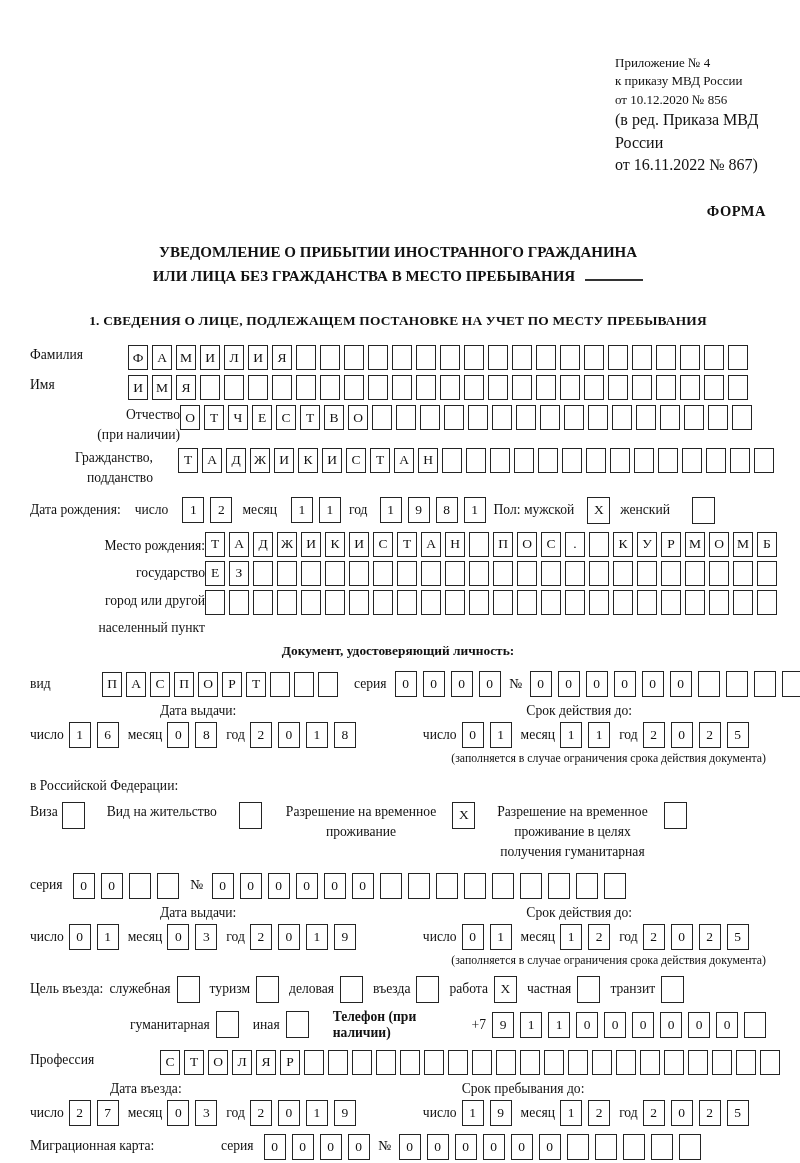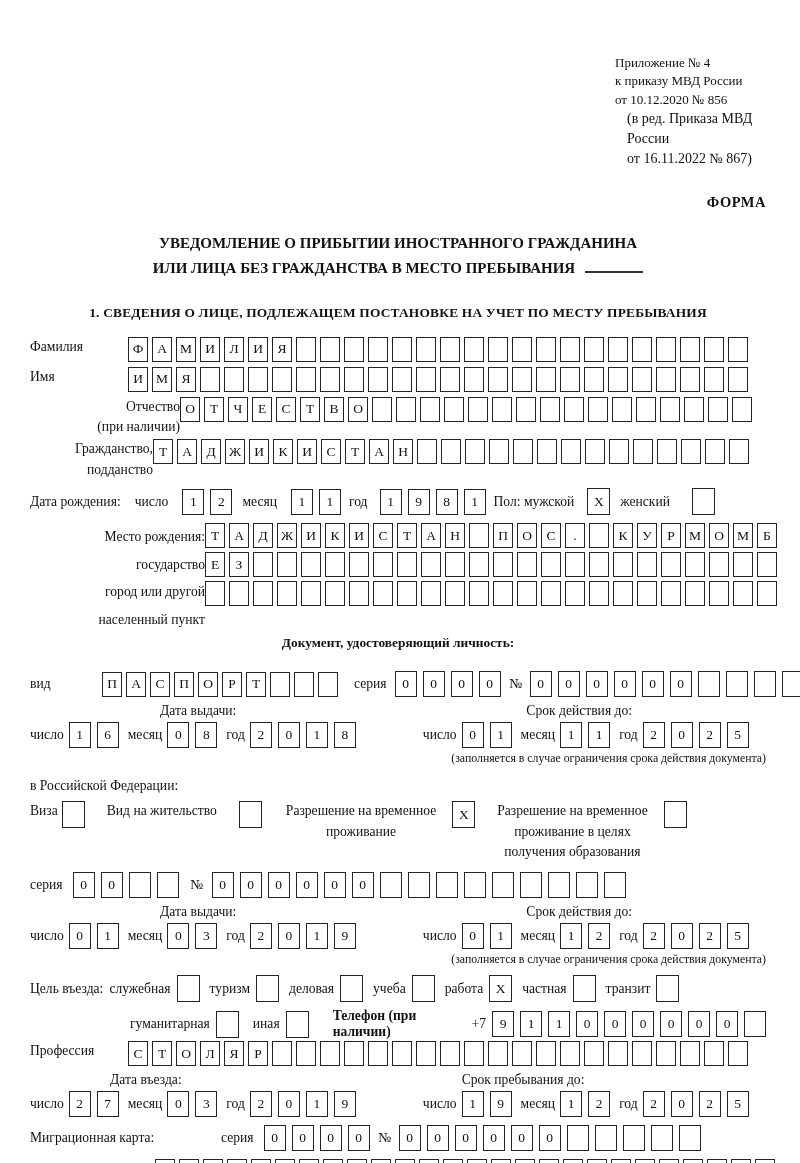--- a/index.html
+++ b/index.html
@@ -1,21 +1,21 @@
 <!DOCTYPE html>
 <html><head>
 <meta charset="utf-8">
 <style>
   html,body{margin:0;padding:0;background:#ffffff;}
   body{width:800px;height:1163px;font-family:"Liberation Serif",serif;color:#111;}
   .page{box-sizing:border-box;width:800px;height:1163px;padding:54px 34px 0 30px;overflow:hidden;}
 
   
   .hdr-block{margin-left:585px;font-size:13px;line-height:1.42;}
-  .hdr-block .small{font-size:14px;line-height:1.4;margin-left:12px;}
+  .hdr-block .small{font-size:16px;line-height:1.4;}
   .forma{text-align:right;font-weight:bold;font-size:14.5px;margin-top:26px;letter-spacing:.5px;}
 
   
   .title{margin-top:20px;text-align:center;font-weight:bold;font-size:15px;line-height:1.65;}
   .blankline{display:inline-block;width:58px;border-bottom:2px solid #333;height:1em;margin-left:10px;vertical-align:baseline;}
   .sec-head{margin-top:24px;text-align:center;font-weight:bold;font-size:13.4px;letter-spacing:.2px;}
 
   
   .frow{display:flex;align-items:flex-start;margin-top:5px;}
   .lbl{font-size:13.6px;line-height:1.5;flex:0 0 auto;}
@@ -161,21 +161,21 @@
         <span class="cell"></span>
         <span class="cell"></span>
         <span class="cell"></span>
         <span class="cell"></span>
         <span class="cell"></span>
         <span class="cell"></span>
         <span class="cell"></span>
       </div>
   </div>
 
-  <div class="frow" style="margin-top:2px;">
+  <div class="frow" style="margin-top:2px;gap:25px;">
     <div class="lbl lines" style="width:123px;">
       <span class="ln">Гражданство,</span>
       <span class="ln">подданство</span>
     </div>
     <div class="cells">
         <span class="cell">Т</span>
         <span class="cell">А</span>
         <span class="cell">Д</span>
         <span class="cell">Ж</span>
         <span class="cell">И</span>
@@ -315,21 +315,21 @@
           <span class="cell"></span>
           <span class="cell"></span>
           <span class="cell"></span>
           <span class="cell"></span>
         </div>
     </div>
   </div>
 
   <div style="text-align:center;font-weight:bold;font-size:13.4px;margin-top:2px;">Документ, удостоверяющий личность:</div>
 
-  <div class="inlineline" style="margin-top:20px;">
+  <div class="inlineline" style="margin-top:12px;">
     <span class="lbl" style="width:66px;">вид</span>
     <span class="cells">
         <span class="cell">П</span>
         <span class="cell">А</span>
         <span class="cell">С</span>
         <span class="cell">П</span>
         <span class="cell">О</span>
         <span class="cell">Р</span>
         <span class="cell">Т</span>
         <span class="cell"></span>
@@ -421,21 +421,21 @@
           <span class="cell"></span>
         </span>
     </div>
     <div class="vitem" style="margin-left:24px;">
       <span class="vlbl center"><span>Разрешение на временное</span><br><span>проживание</span></span>
       <span class="cells cb" style="margin-left:16px;">
           <span class="cell">X</span>
         </span>
     </div>
     <div class="vitem" style="margin-left:22px;">
-      <span class="vlbl center"><span>Разрешение на временное</span><br><span>проживание в целях</span><br><span>получения образования</span></span>
+      <span class="vlbl center"><span>Разрешение на временное</span><br><span>проживание в целях</span><br><span>получения гуманитарная</span></span>
       <span class="cells cb" style="margin-left:16px;">
           <span class="cell"></span>
         </span>
     </div>
   </div>
 
   <div class="inlineline" style="margin-top:10px;">
     <span class="lbl" style="margin-right:10px;">серия</span>
     <span class="cells wide">
         <span class="cell">0</span>
@@ -516,21 +516,21 @@
         <span class="cell"></span>
       </span>
     <span class="plbl">туризм</span>
       <span class="cells cb">
         <span class="cell"></span>
       </span>
     <span class="plbl">деловая</span>
       <span class="cells cb">
         <span class="cell"></span>
       </span>
-    <span class="plbl">учеба</span>
+    <span class="plbl">въезда</span>
       <span class="cells cb">
         <span class="cell"></span>
       </span>
     <span class="plbl">работа</span>
       <span class="cells cb">
         <span class="cell">X</span>
       </span>
     <span class="plbl">частная</span>
       <span class="cells cb">
         <span class="cell"></span>
@@ -559,21 +559,21 @@
         <span class="cell">0</span>
         <span class="cell">0</span>
         <span class="cell">0</span>
         <span class="cell">0</span>
         <span class="cell">0</span>
         <span class="cell">0</span>
         <span class="cell"></span>
       </span>
   </div>
 
-  <div class="frow" style="margin-top:1px;">
+  <div class="frow" style="margin-top:9px;gap:32px;">
     <div class="lbl" style="width:98px;">Профессия</div>
     <div class="cells">
         <span class="cell">С</span>
         <span class="cell">Т</span>
         <span class="cell">О</span>
         <span class="cell">Л</span>
         <span class="cell">Я</span>
         <span class="cell">Р</span>
         <span class="cell"></span>
         <span class="cell"></span>

